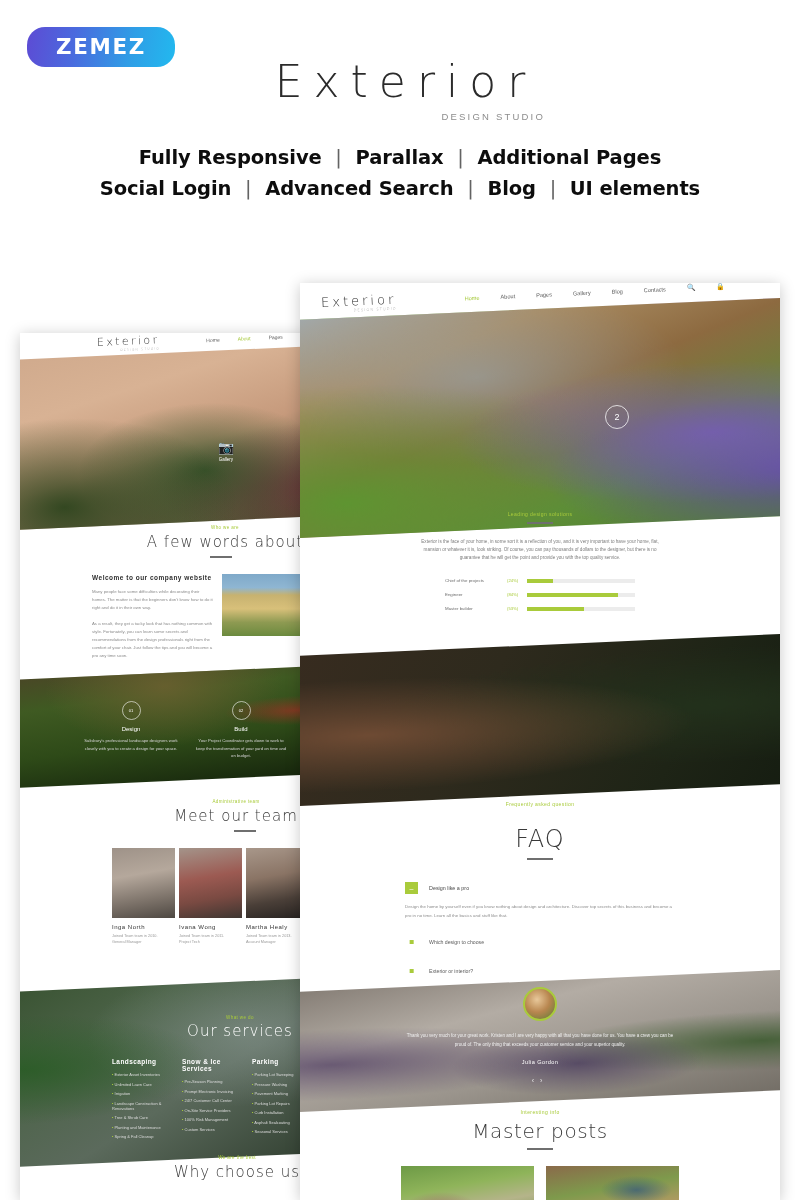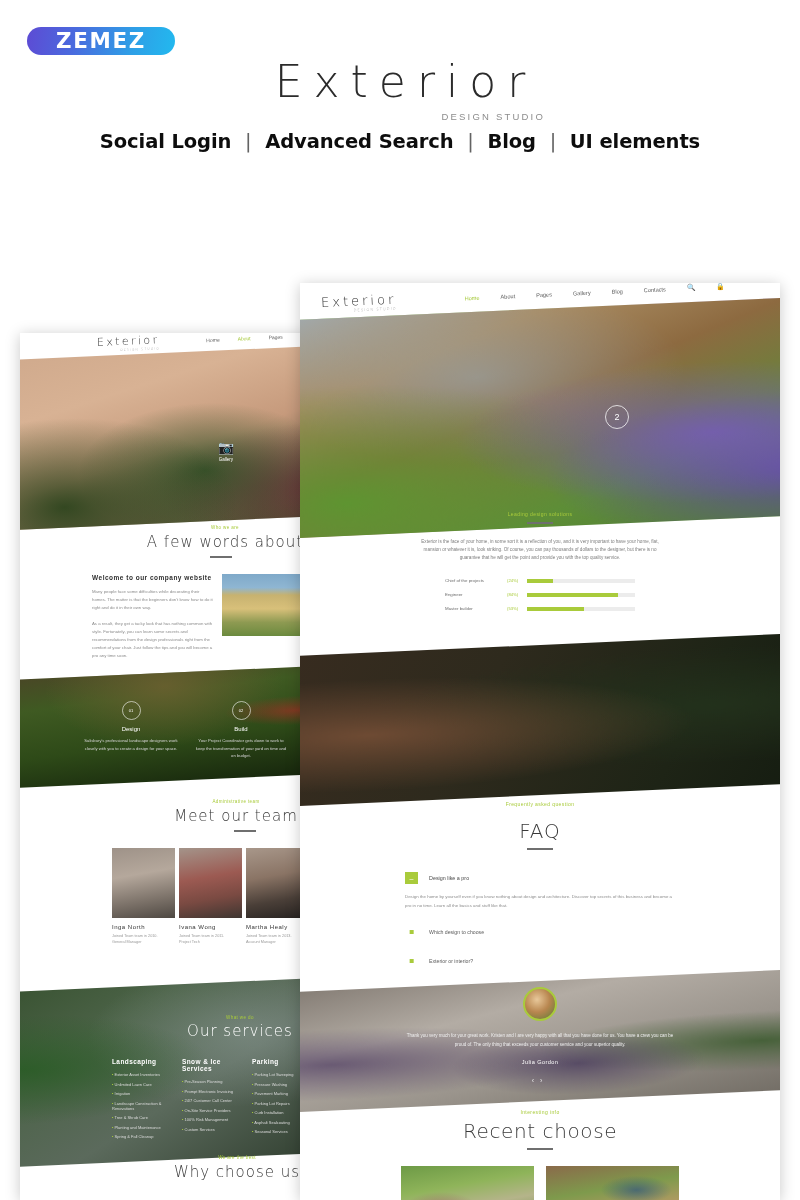--- a/index.html
+++ b/index.html
@@ -14,21 +14,21 @@
     overflow: hidden;
     position: relative;
   }
 
   
   .zemez-logo {
     position: absolute;
     left: 27px;
     top: 27px;
     width: 148px;
-    height: 28px;
+    height: 40px;
     border-radius: 18px;
     background: linear-gradient(100deg, #5d4bd4 0%, #4a6ade 32%, #2f9ee6 70%, #22b9ef 100%);
     display: flex;
     align-items: center;
     justify-content: center;
   }
   .zemez-logo .wordmark {
     color: #ffffff;
     font-size: 21px;
     font-weight: bold;
@@ -285,20 +285,27 @@
 </head>
 <body>
 
 <div class="zemez-logo">
   <span class="wordmark">ZEMEZ</span>
 </div>
 
 <div class="headline-area">
   <div class="brand-title">Exterior</div>
   <div class="brand-sub">DESIGN STUDIO</div>
+  <div class="feature-line l1">
+    <span>Fully Responsive</span>
+    <span class="sep">|</span>
+    <span>Parallax</span>
+    <span class="sep">|</span>
+    <span>Additional Pages</span>
+  </div>
   <div class="feature-line l2">
     <span>Social Login</span>
     <span class="sep">|</span>
     <span>Advanced Search</span>
     <span class="sep">|</span>
     <span>Blog</span>
     <span class="sep">|</span>
     <span>UI elements</span>
   </div>
 </div>
@@ -480,21 +487,21 @@
             <div class="skill-fill" style="width:53%;"></div>
           </div>
       </div>
     </div>
   </div>
 
   <div class="photo grass-dark-img skewband" style="top:362px; height:150px;"></div>
 
   <div style="position:absolute; left:0; top:518px; width:480px;">
     <div class="sec-eyebrow" style="font-size:5px;">Frequently asked question</div>
-    <div class="sec-title" style="font-size:20px; margin-top:12px; letter-spacing:1px;">FAQ</div>
+    <div class="sec-title" style="font-size:24px; margin-top:18px; letter-spacing:1px;">FAQ</div>
     <div class="sec-rule" style="width:26px;"></div>
 
     <div style="margin:22px auto 0 auto; width:270px;">
       <div class="faq-box">
         <div class="faq-marker" style="width:13px; height:12px; font-size:7px; line-height:1;">–</div>
         <div style="font-size:5.4px; color:#4a4a4a; margin-left:11px;">Design like a pro</div>
       </div>
       <div style="font-size:4.4px; color:#8d8d8d; line-height:1.95; margin-top:9px;">Design the home by yourself even if you know nothing about design and architecture. Discover top secrets of this business and become a pro in no time. Learn all the basics and stuff like that.</div>
 
       <div class="faq-box" style="margin-top:13px;">
@@ -517,20 +524,20 @@
     <div class="avatar-ring" style="width:30px; height:30px; margin:0 auto;"></div>
     <div style="font-size:4.5px; color:#f0f0f0; line-height:2; margin:10px auto 0 auto; width:268px;">Thank you very much for your great work. Kristen and I are very happy with all that you have done for us. You have a crew you can be proud of. The only thing that exceeds your customer service and your superior quality.</div>
     <div style="font-size:5.6px; color:#ffffff; margin-top:10px; letter-spacing:.4px;">Julia Gordon</div>
     <div style="margin-top:12px; color:#e6e6e6; font-size:7px; letter-spacing:6px;">
       <span>‹</span><span>›</span>
     </div>
   </div>
 
   <div style="position:absolute; left:0; top:826px; width:480px;">
     <div class="sec-eyebrow" style="font-size:5px;">Interesting info</div>
-    <div class="sec-title" style="font-size:20px; margin-top:4px; letter-spacing:.6px;">Recent choose</div>
+    <div class="sec-title" style="font-size:20px; margin-top:4px; letter-spacing:.6px;">Master posts</div>
     <div class="sec-rule" style="width:26px;"></div>
     <div style="display:flex; gap:12px; justify-content:center; margin-top:16px;">
       <div class="photo post-thumb-a" style="position:relative; width:133px; height:60px;"></div>
       <div class="photo post-thumb-b" style="position:relative; width:133px; height:60px;"></div>
     </div>
   </div>
 </div>
 
 </body></html>

